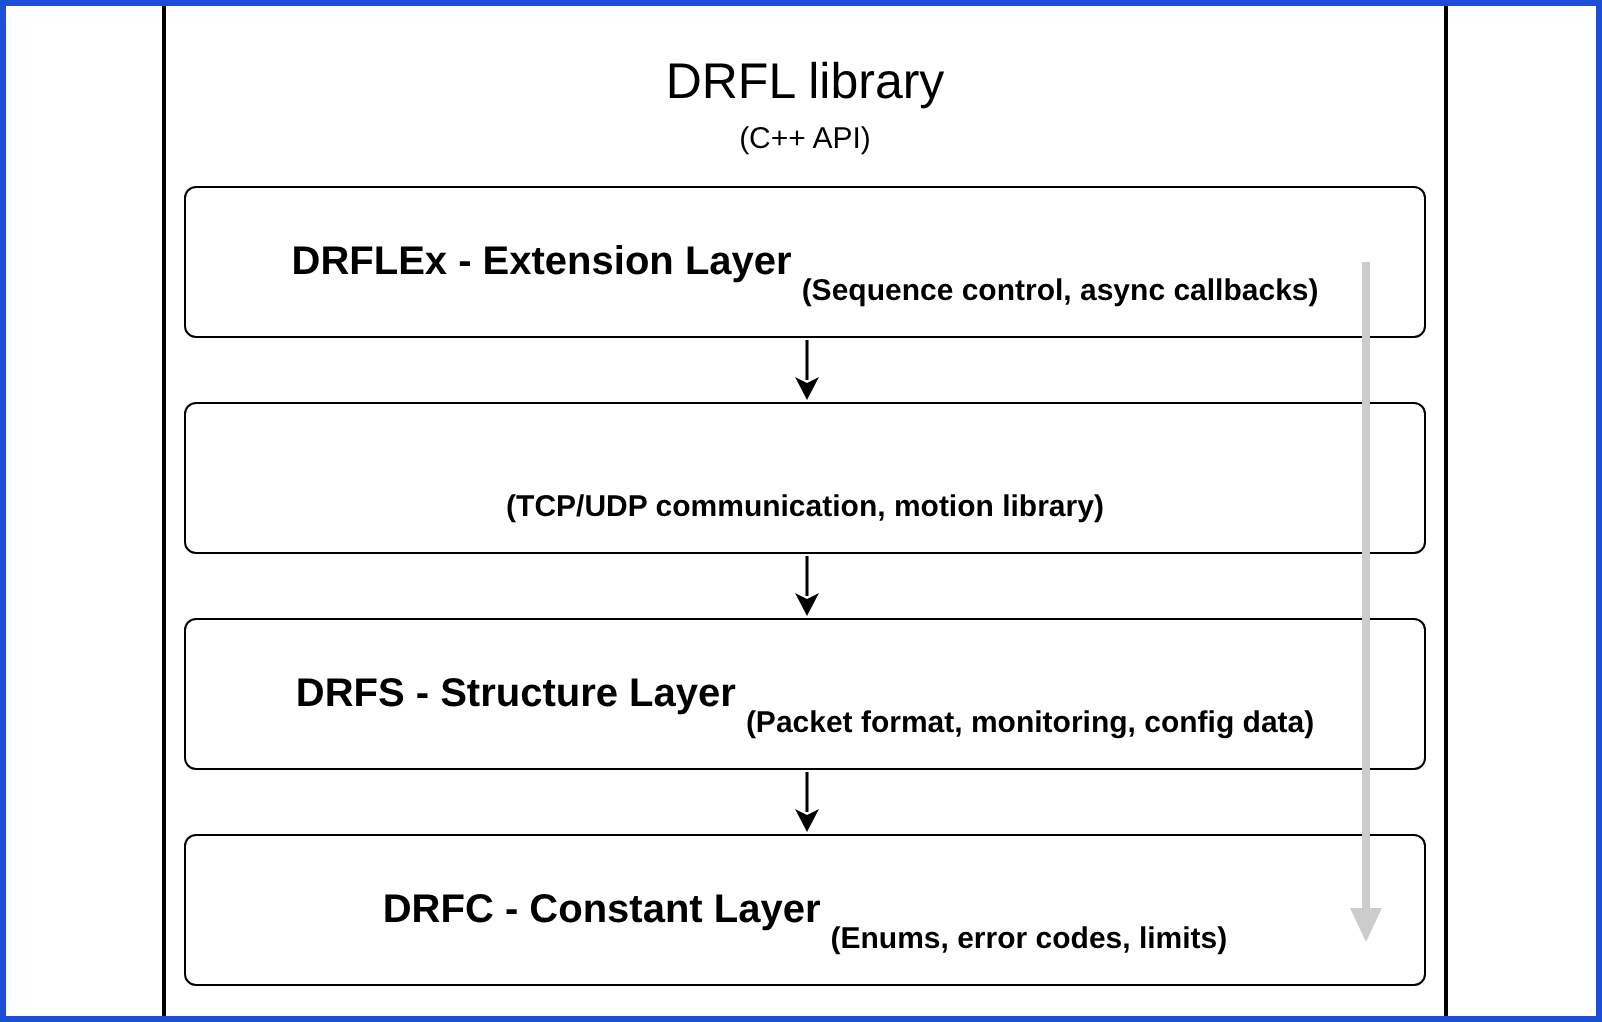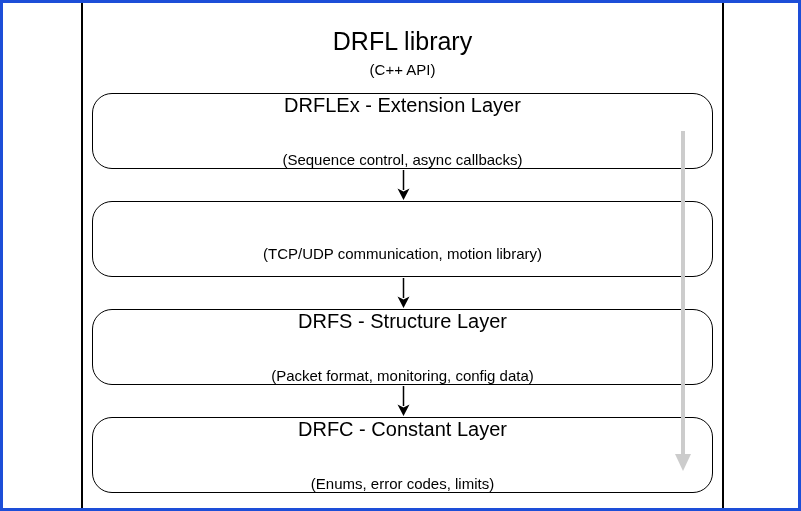--- a/index.html
+++ b/index.html
@@ -49,27 +49,28 @@
     white-space: nowrap;
   }
 
   .layer-box {
     position: absolute;
     left: 89px;
     width: 621px;
     height: 76px;
     box-sizing: border-box;
     border: 1.3px solid #000000;
-    border-radius: 20px;
+    border-radius: 6px;
     background: #ffffff;
     display: flex;
-    flex-direction: column;
+    flex-direction: row;
     align-items: center;
     justify-content: center;
     gap: 5px;
+    font-weight: bold;
   }
   .layer-box-1 { top: 90px; }
   .layer-box-2 { top: 198px; }
   .layer-box-3 { top: 306px; }
   .layer-box-4 { top: 414px; }
 
   .layer-name {
     font-size: 20px;
     line-height: 23px;
     white-space: nowrap;

